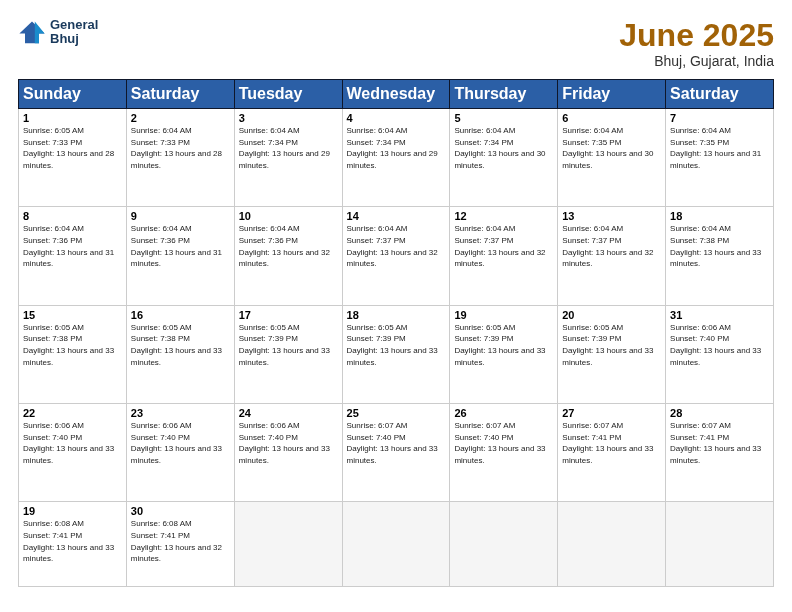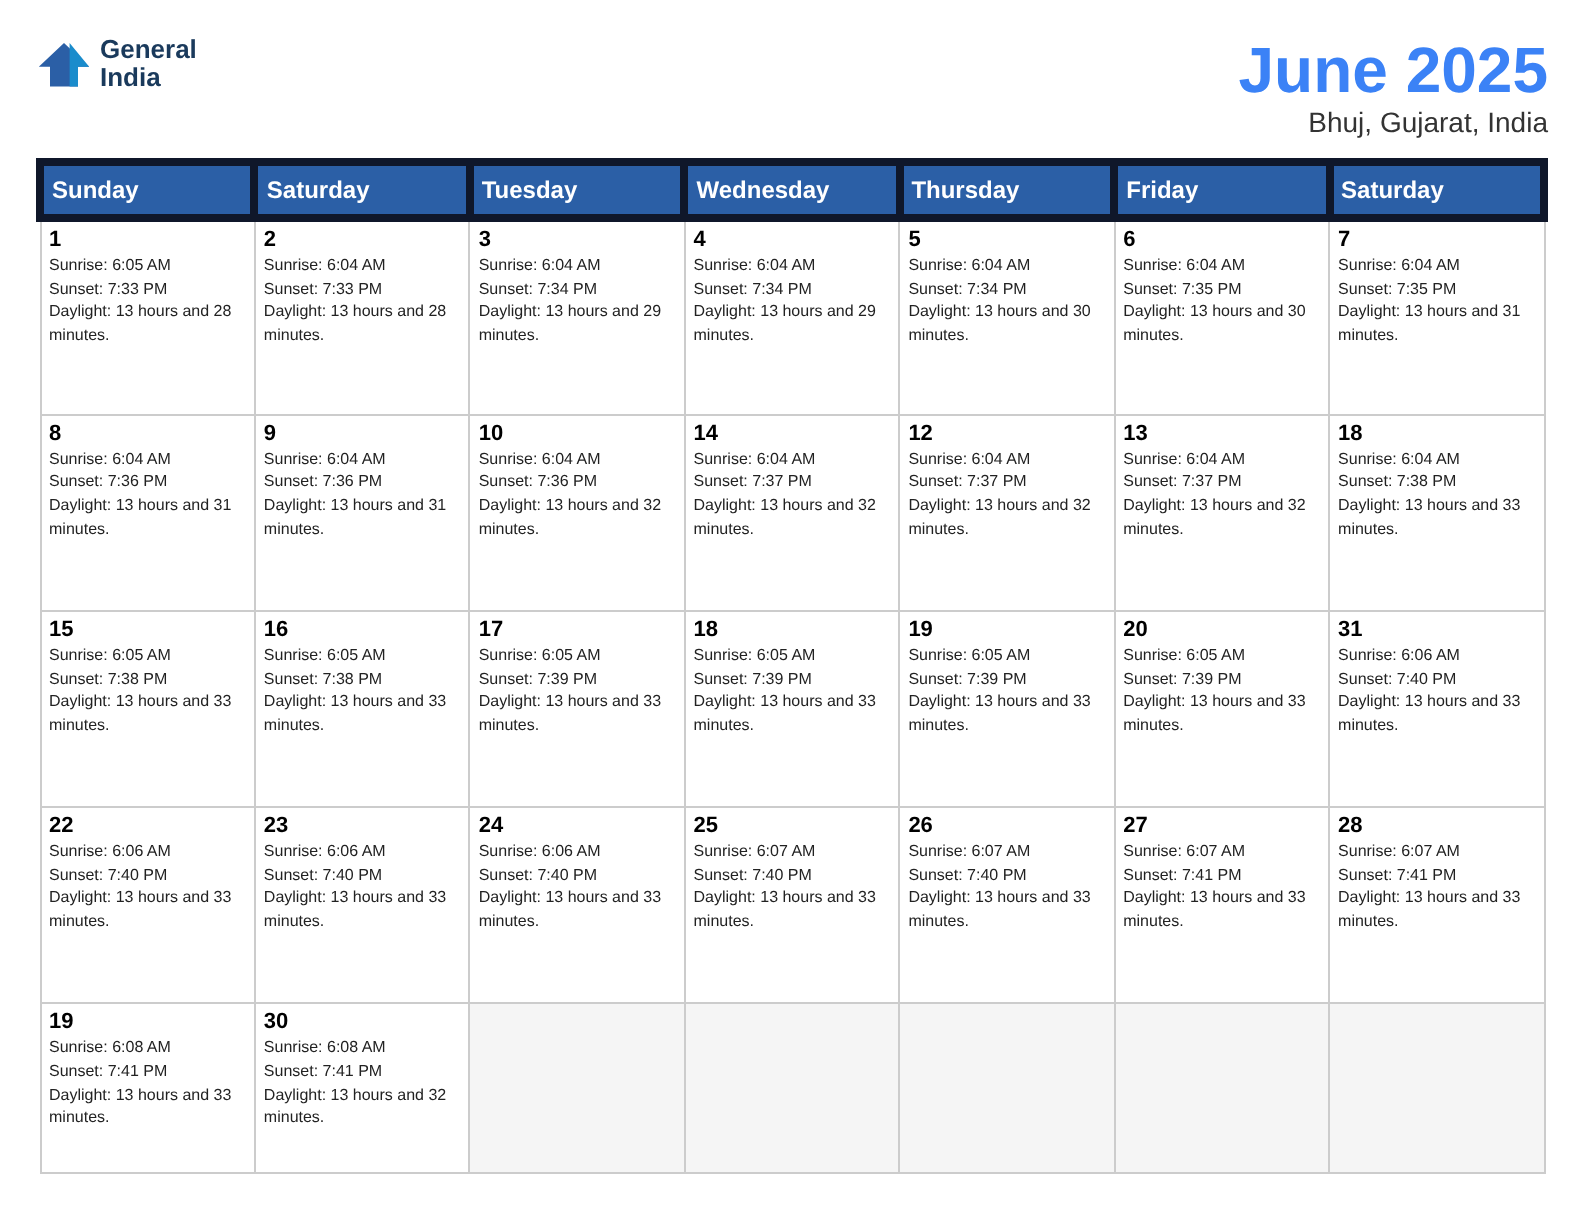--- a/index.html
+++ b/index.html
@@ -39,41 +39,41 @@
     .logo-icon {
       width: 28px;
       height: 28px;
     }
     .title-block {
       text-align: right;
     }
     .calendar-title {
       font-size: 32px;
       font-weight: bold;
-      color: #3b82f6;
+      color: #a16207;
       line-height: 1.1;
     }
     .calendar-subtitle {
       font-size: 14px;
       color: #333;
     }
     .calendar {
       flex: 1;
       border: 1px solid #ccc;
       border-collapse: collapse;
       width: 100%;
       table-layout: fixed;
     }
     .calendar thead tr th {
       background-color: #2b5fa6;
       color: #fff;
-      font-size: 12px;
+      font-size: 16px;
       font-weight: bold;
       padding: 5px 4px;
-      border: 4px solid #0f172a;
+      border: 1px solid #0f172a;
       text-align: left;
     }
     .calendar tbody tr td {
       border: 1px solid #ccc;
       vertical-align: top;
       padding: 3px 4px;
       font-size: 8.5px;
       color: #222;
       background: #fff;
       height: 86px;
@@ -104,21 +104,21 @@
 <div class="page">
   <div class="header">
     <div class="logo">
       <svg class="logo-icon" viewBox="0 0 40 40">
         <rect x="0" y="0" width="40" height="40" fill="white"></rect>
         <polygon points="20,5 38,22 30,22 30,36 10,36 10,22 2,22" fill="#2b5fa6"></polygon>
         <polygon points="24,5 38,22 30,22 30,36 24,36" fill="#1a8ccc"></polygon>
       </svg>
       <div class="logo-text">
         <span>General</span>
-        <span>India</span>
+        <span>Bhuj</span>
       </div>
     </div>
     <div class="title-block">
       <div class="calendar-title">June 2025</div>
       <div class="calendar-subtitle">Bhuj, Gujarat, India</div>
     </div>
   </div>
 
   <table class="calendar">
     <thead>

